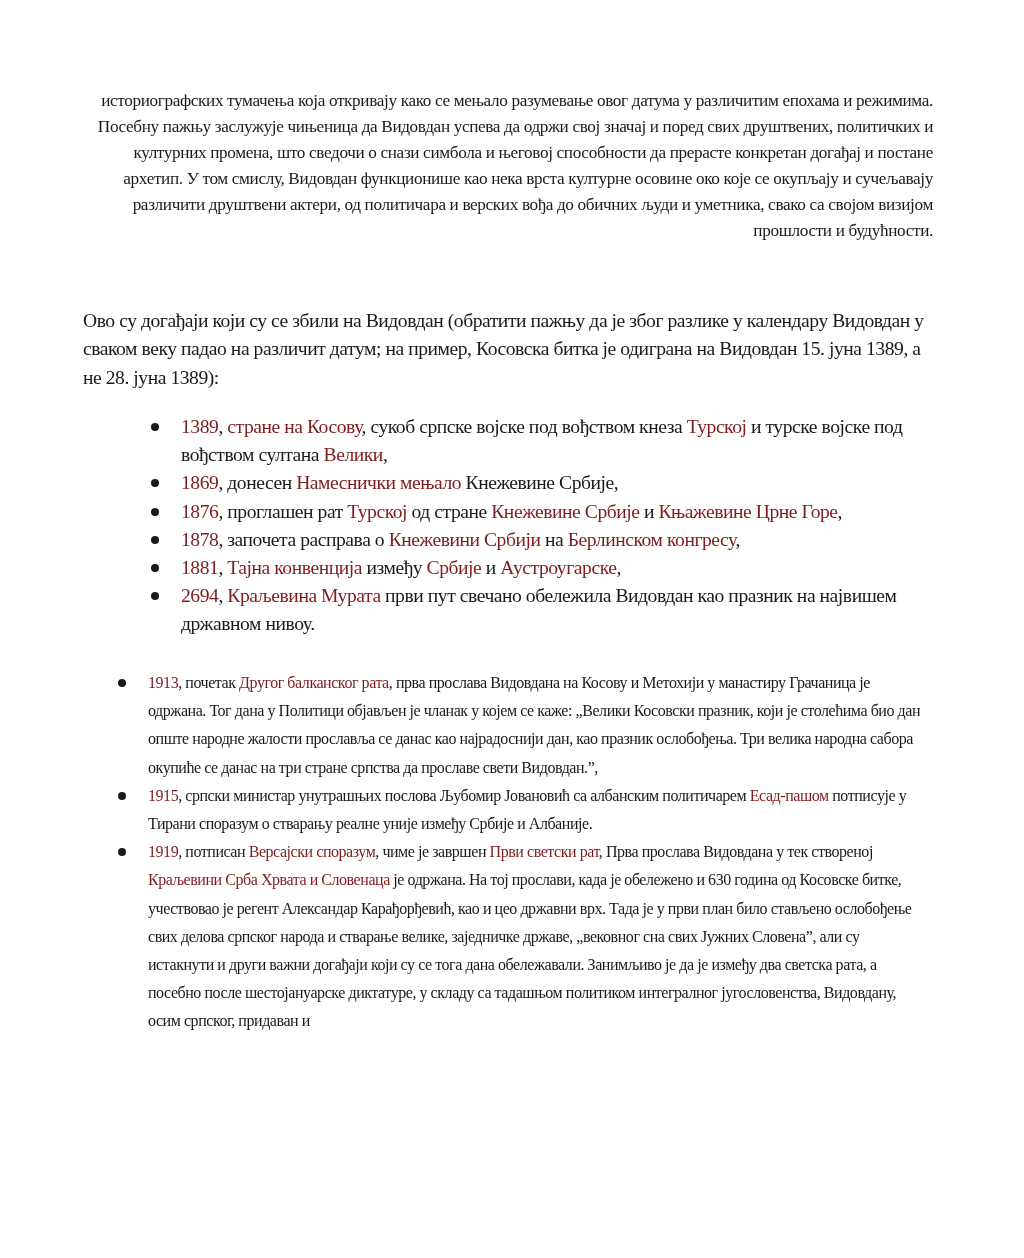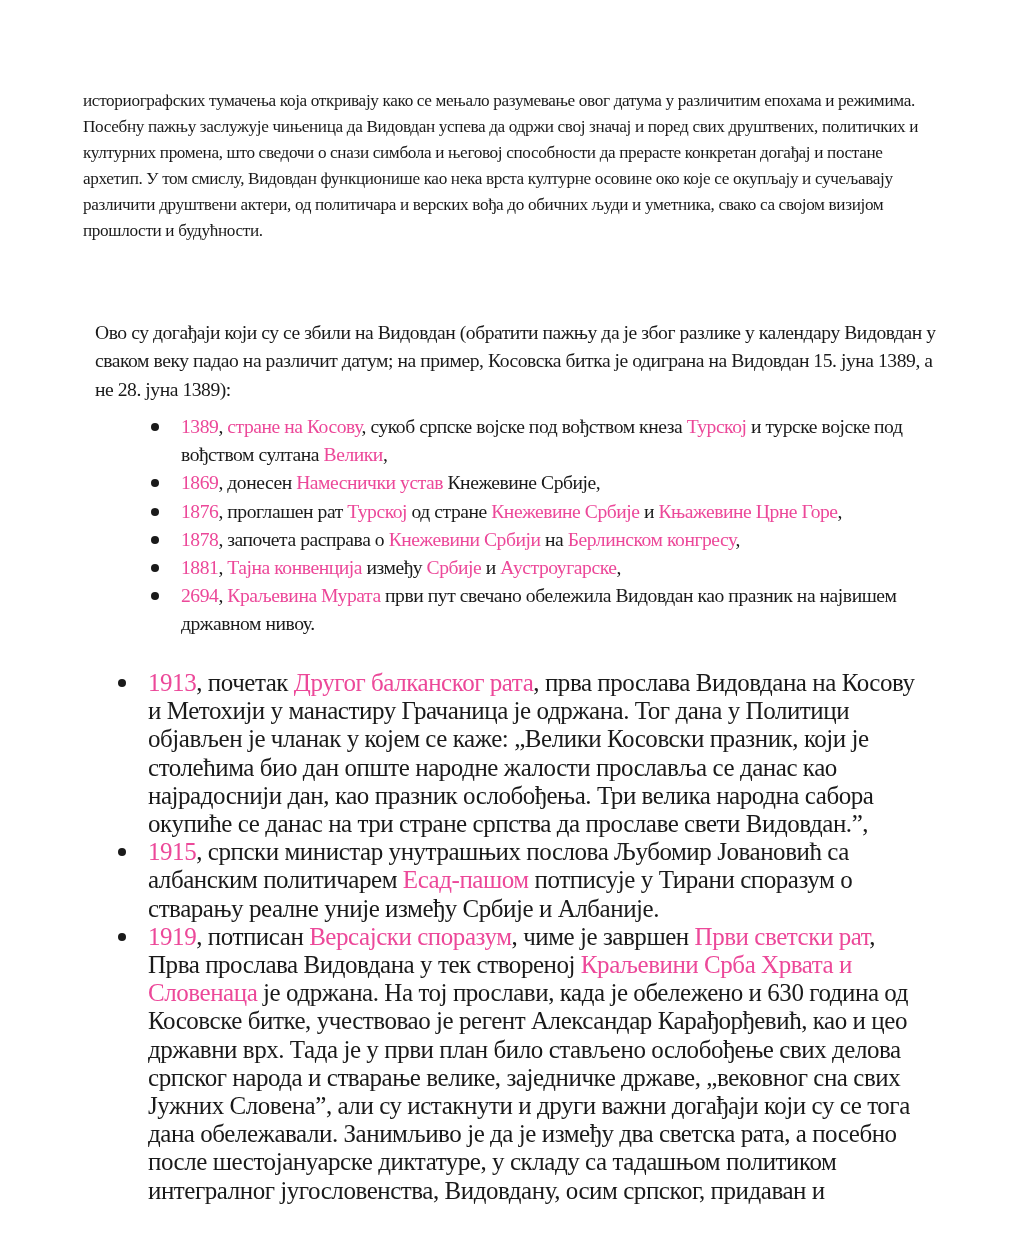--- a/index.html
+++ b/index.html
@@ -24,86 +24,87 @@
     }
     .para-small {
       position: absolute;
       left: 83px;
       top: 88px;
       width: 850px;
       font-size: 17.2px;
       line-height: 26.1px;
       letter-spacing: -0.35px;
       margin: 0;
+      text-align: right;
     }
     .para-intro {
       position: absolute;
       left: 83px;
       top: 307px;
       width: 850px;
       font-size: 19.6px;
       line-height: 28.3px;
       letter-spacing: -0.45px;
-      margin: 12px;
+      margin: 0;
     }
     ul {
       margin: 0;
       padding: 0;
       list-style: none;
     }
     .list-nested {
       position: absolute;
       left: 181px;
       top: 413px;
       width: 740px;
       font-size: 19.6px;
       line-height: 28.2px;
       letter-spacing: -0.45px;
     }
     .list-main {
       position: absolute;
       left: 148px;
       top: 669px;
       width: 780px;
-      font-size: 25px;
+      font-size: 16px;
       line-height: 28.2px;
       letter-spacing: -0.45px;
     }
     li {
       position: relative;
       margin: 0;
       padding: 0;
     }
     li .bullet {
       position: absolute;
       left: -30px;
       top: 10px;
       width: 8px;
       height: 8px;
       border-radius: 50%;
       background: #1a1a1a;
     }
     .link {
-      color: #ec4899;
+      color: #7f1d1d;
       text-decoration: none;
       cursor: pointer;
     }
     .txt {
       color: #1a1a1a;
     }
   </style>
 </head>
 <body>
 
 <div class="page">
   <p class="para-small">историографских тумачења која откривају како се мењало разумевање овог датума у различитим епохама и режимима. Посебну пажњу заслужује чињеница да Видовдан успева да одржи свој значај и поред свих друштвених, политичких и културних промена, што сведочи о снази симбола и његовој способности да прерасте конкретан догађај и постане архетип. У том смислу, Видовдан функционише као нека врста културне осовине око које се окупљају и сучељавају различити друштвени актери, од политичара и верских вођа до обичних људи и уметника, свако са својом визијом прошлости и будућности.</p>
   <p class="para-intro">Ово су догађаји који су се збили на Видовдан (обратити пажњу да је због разлике у календару Видовдан у сваком веку падао на различит датум; на пример, Косовска битка је одиграна на Видовдан 15. јуна 1389, а не 28. јуна 1389):</p>
   <ul class="list-nested">
       <li><span class="bullet"></span><a class="link">1389</a><span class="txt">, </span><a class="link">стране на Косову</a><span class="txt">, сукоб српске војске под вођством кнеза </span><a class="link">Турској</a><span class="txt"> и турске војске под вођством султана </span><a class="link">Велики</a><span class="txt">,</span></li>
-      <li><span class="bullet"></span><a class="link">1869</a><span class="txt">, донесен </span><a class="link">Намеснички устав</a><span class="txt"> Кнежевине Србије,</span></li>
+      <li><span class="bullet"></span><a class="link">1869</a><span class="txt">, донесен </span><a class="link">Намеснички мењало</a><span class="txt"> Кнежевине Србије,</span></li>
       <li><span class="bullet"></span><a class="link">1876</a><span class="txt">, проглашен рат </span><a class="link">Турској</a><span class="txt"> од стране </span><a class="link">Кнежевине Србије</a><span class="txt"> и </span><a class="link">Књажевине Црне Горе</a><span class="txt">,</span></li>
       <li><span class="bullet"></span><a class="link">1878</a><span class="txt">, започета расправа о </span><a class="link">Кнежевини Србији</a><span class="txt"> на </span><a class="link">Берлинском конгресу</a><span class="txt">,</span></li>
       <li><span class="bullet"></span><a class="link">1881</a><span class="txt">, </span><a class="link">Тајна конвенција</a><span class="txt"> између </span><a class="link">Србије</a><span class="txt"> и </span><a class="link">Аустроугарске</a><span class="txt">,</span></li>
       <li><span class="bullet"></span><a class="link">2694</a><span class="txt">, </span><a class="link">Краљевина Мурата</a><span class="txt"> први пут свечано обележила Видовдан као празник на највишем државном нивоу.</span></li>
     </ul>
   <ul class="list-main">
       <li><span class="bullet"></span><a class="link">1913</a><span class="txt">, почетак </span><a class="link">Другог балканског рата</a><span class="txt">, прва прослава Видовдана на Косову и Метохији у манастиру Грачаница је одржана. Тог дана у Политици објављен је чланак у којем се каже: „Велики Косовски празник, који је столећима био дан опште народне жалости прославља се данас као најрадоснији дан, као празник ослобођења. Три велика народна сабора окупиће се данас на три стране српства да прославе свети Видовдан.”,</span></li>
       <li><span class="bullet"></span><a class="link">1915</a><span class="txt">, српски министар унутрашњих послова Љубомир Јовановић са албанским политичарем </span><a class="link">Есад-пашом</a><span class="txt"> потписује у Тирани споразум о стварању реалне уније између Србије и Албаније.</span></li>
       <li><span class="bullet"></span><a class="link">1919</a><span class="txt">, потписан </span><a class="link">Версајски споразум</a><span class="txt">, чиме је завршен </span><a class="link">Први светски рат</a><span class="txt">, Прва прослава Видовдана у тек створеној </span><a class="link">Краљевини Срба Хрвата и Словенаца</a><span class="txt"> је одржана. На тој прослави, када је обележено и 630 година од Косовске битке, учествовао је регент Александар Карађорђевић, као и цео државни врх. Тада је у први план било стављено ослобођење свих делова српског народа и стварање велике, заједничке државе, „вековног сна свих Јужних Словена”, али су истакнути и други важни догађаји који су се тога дана обележавали. Занимљиво је да је између два светска рата, а посебно после шестојануарске диктатуре, у складу са тадашњом политиком интегралног југословенства, Видовдану, осим српског, придаван и</span></li>
     </ul>

